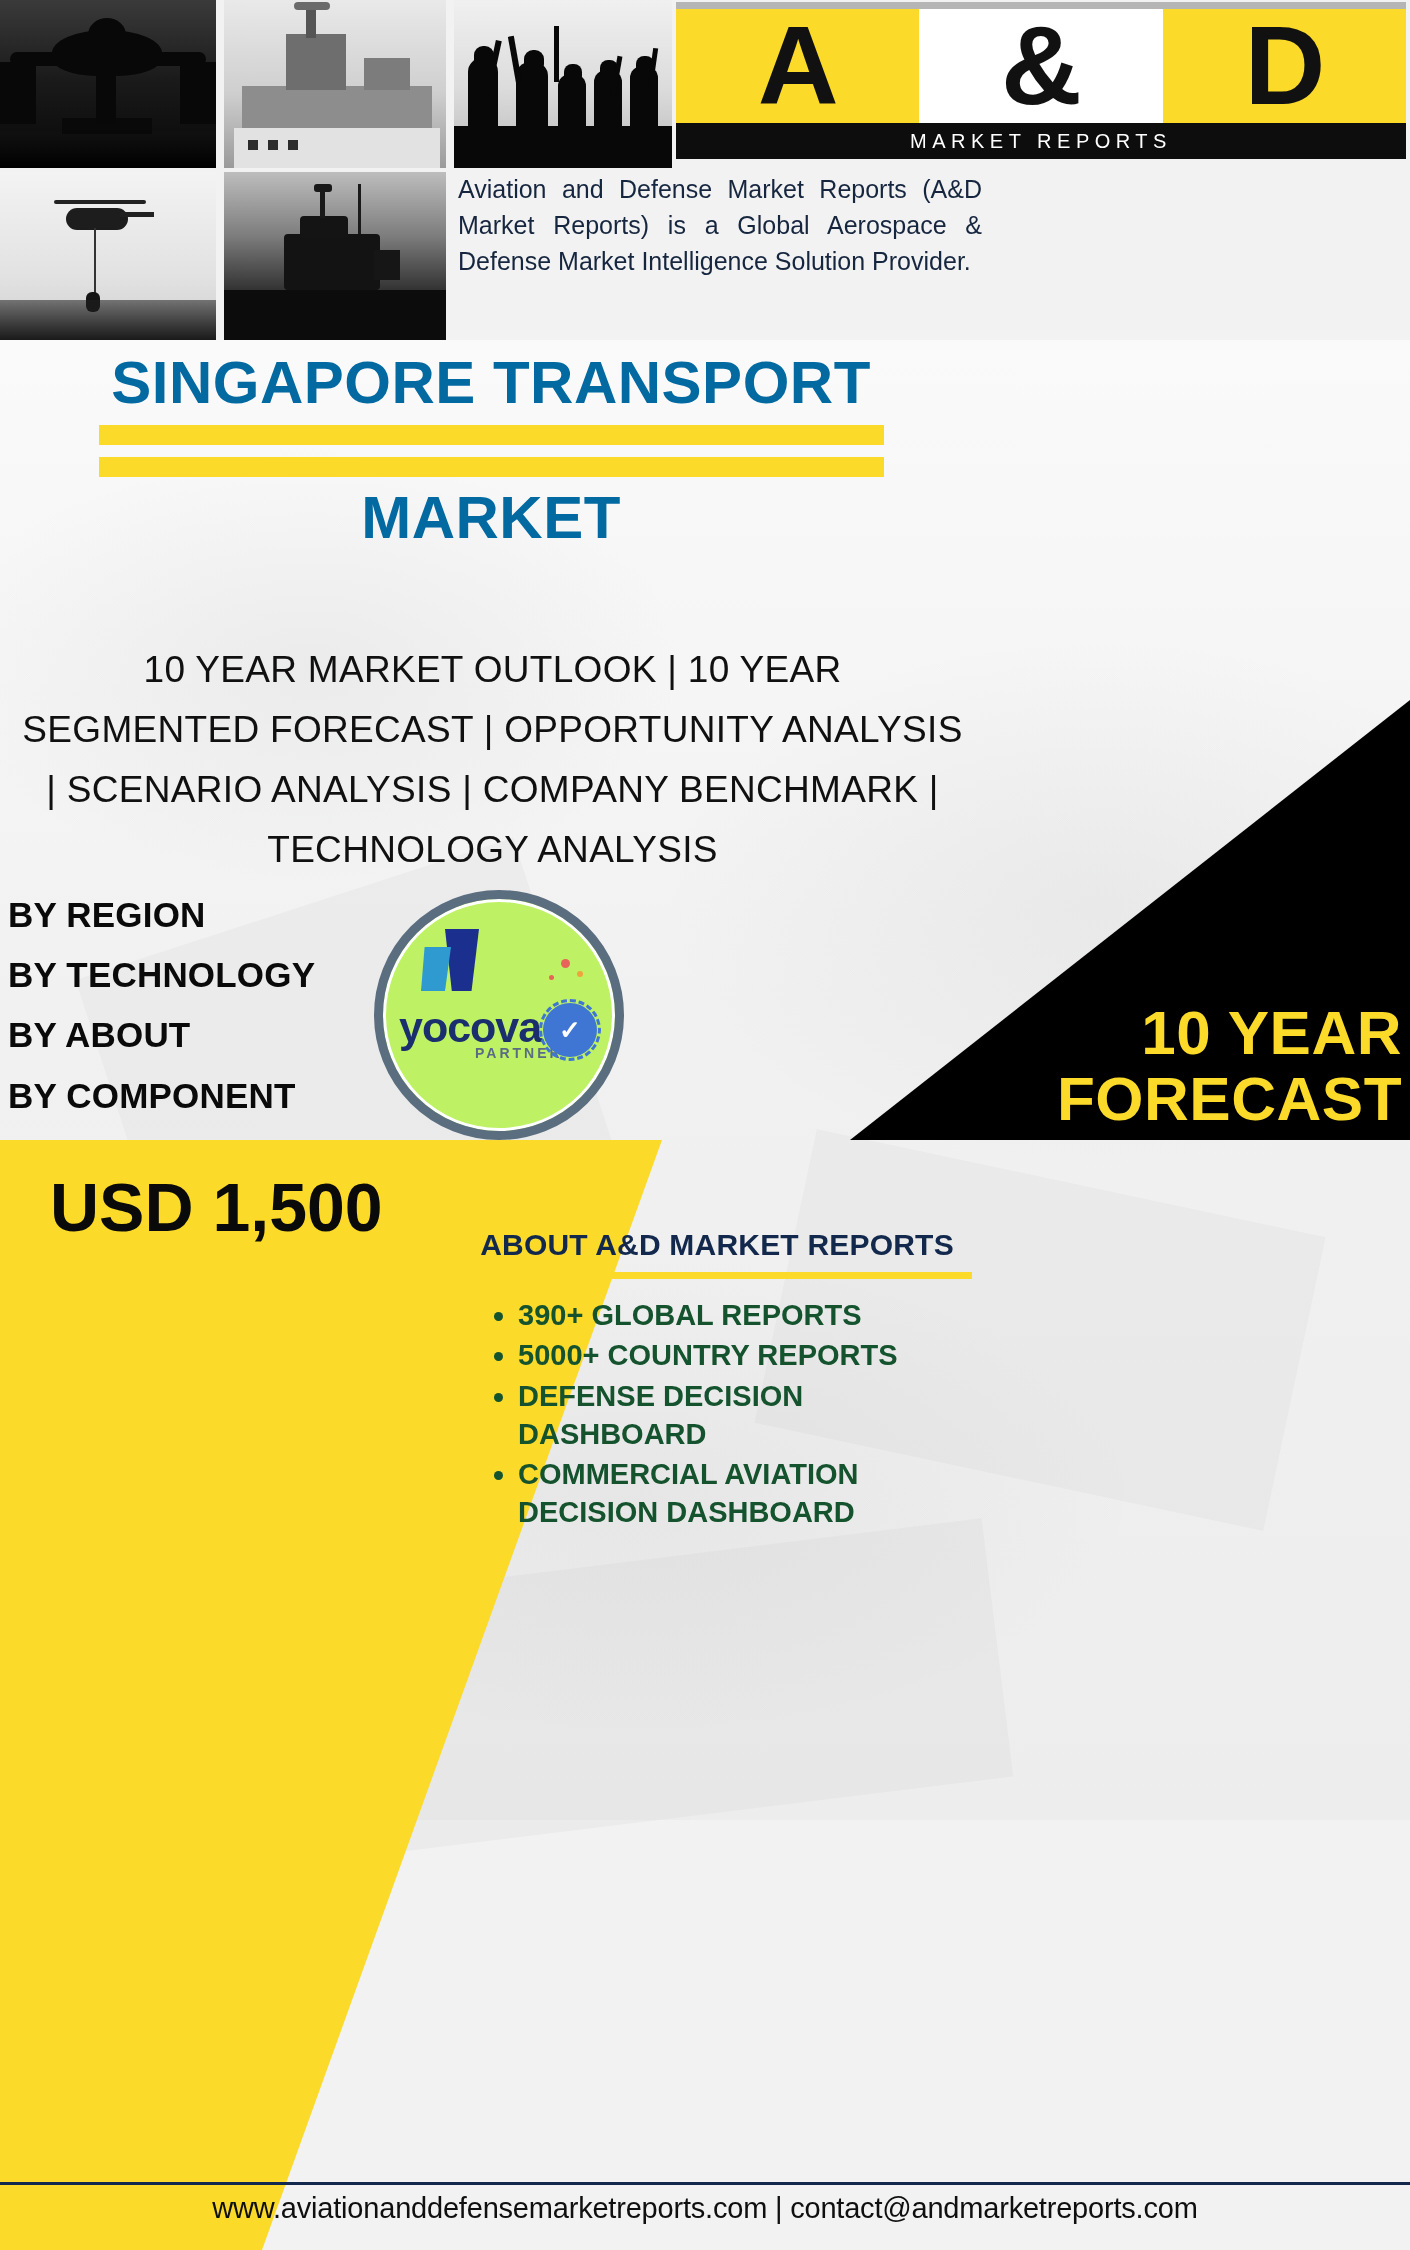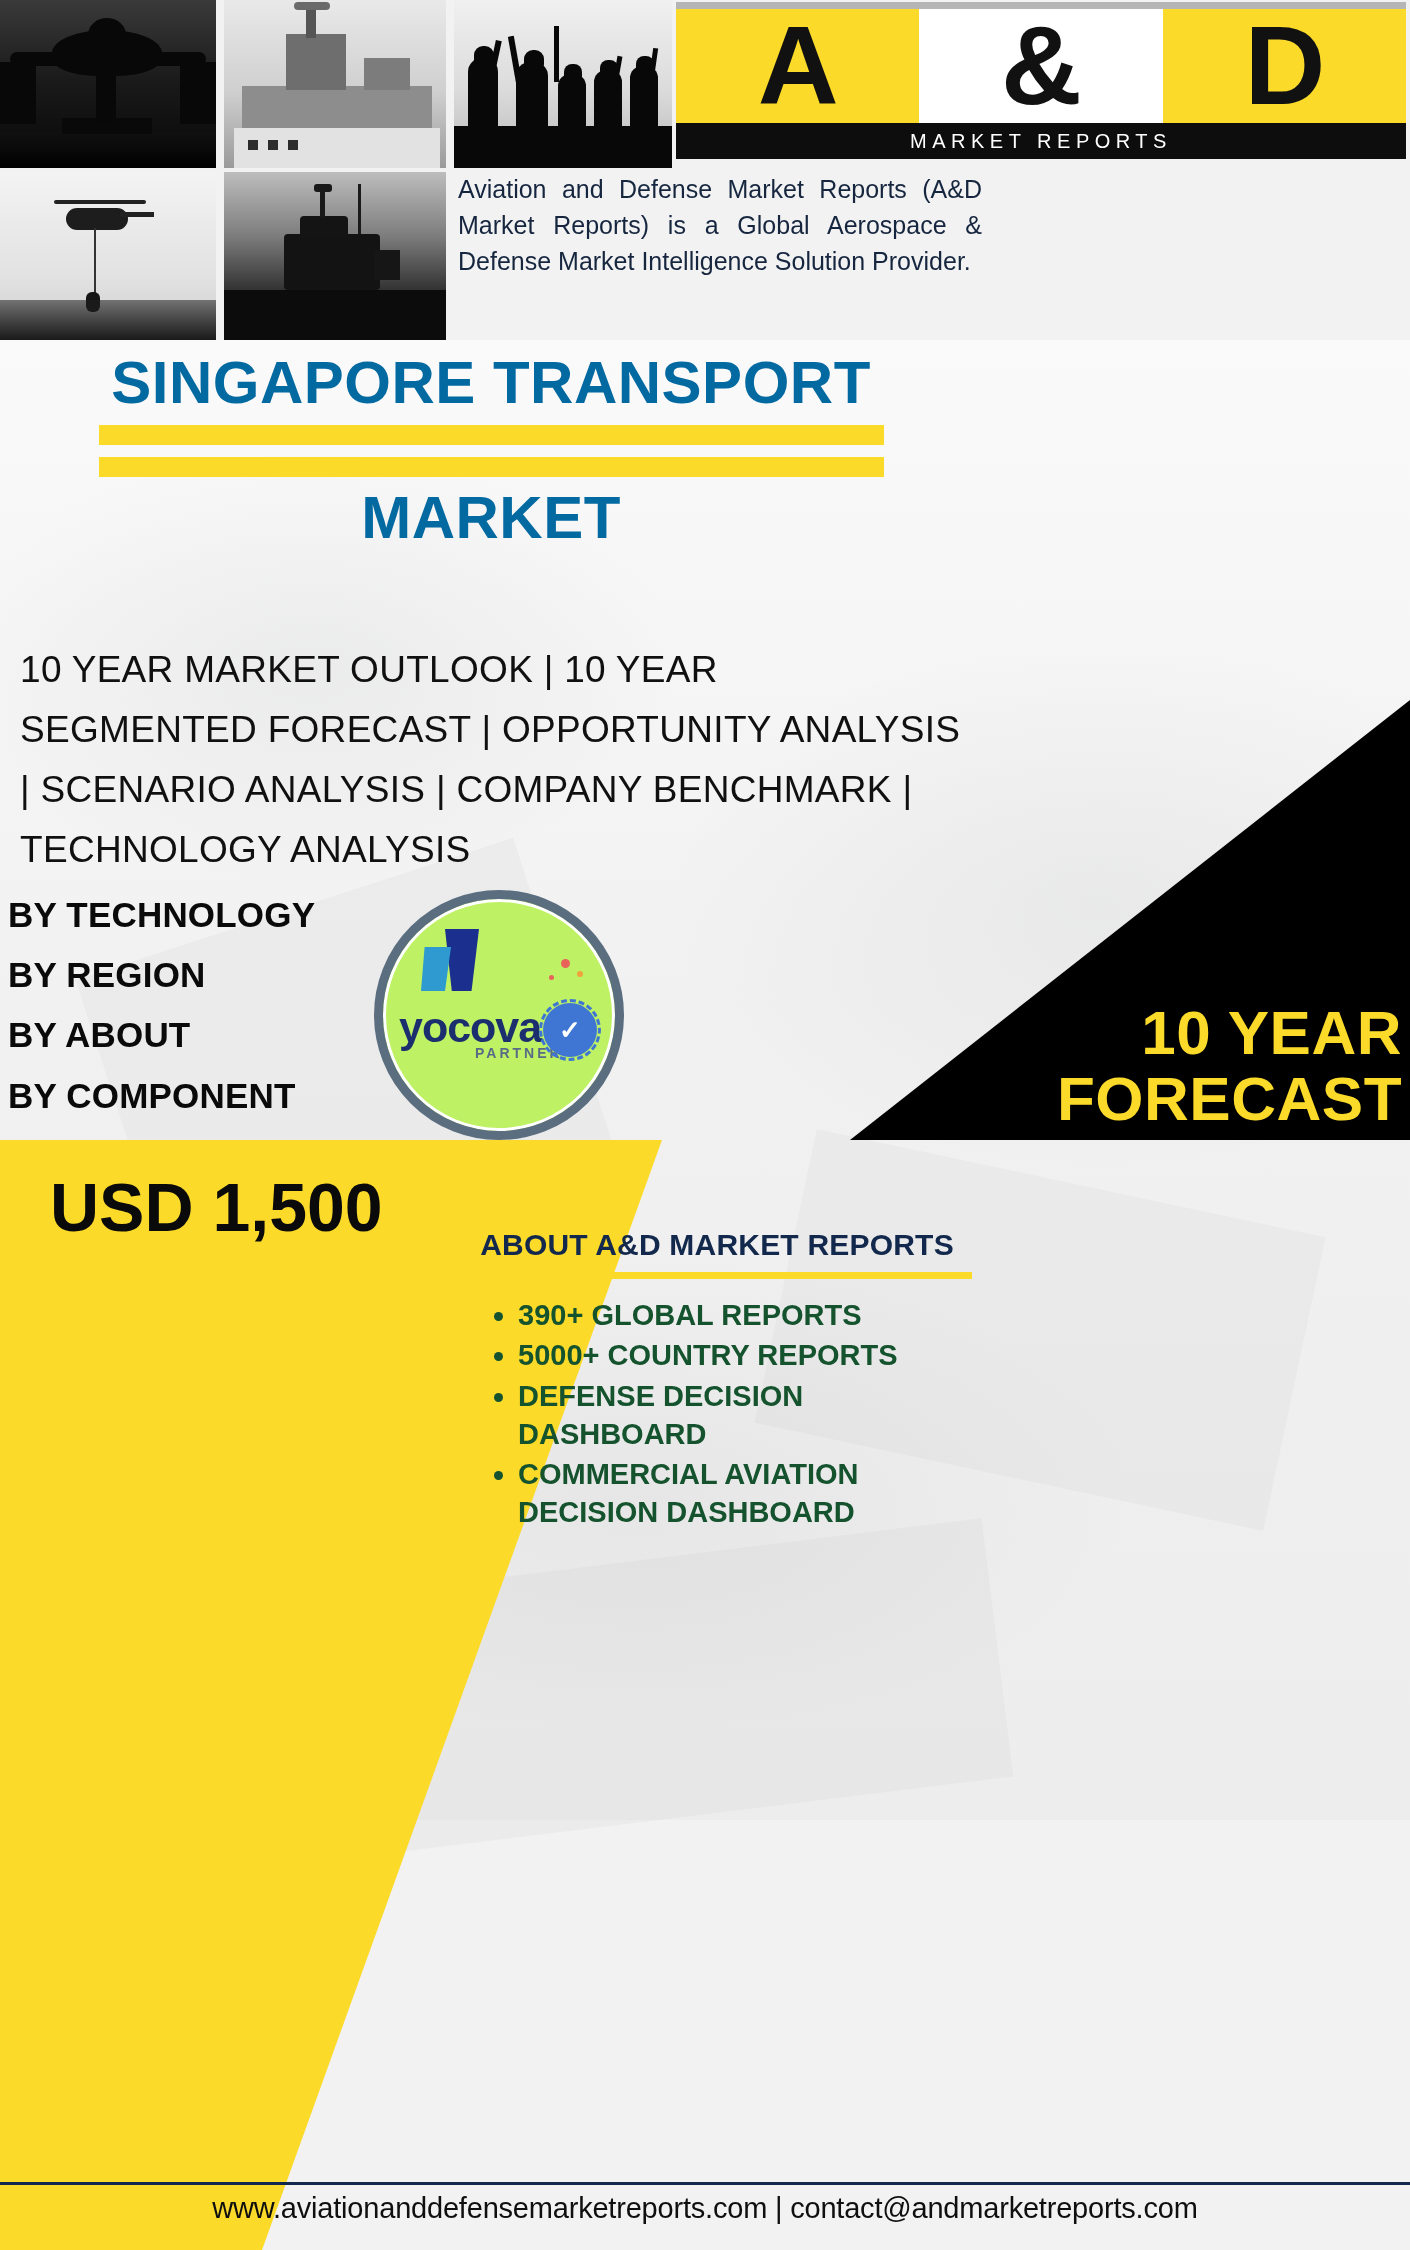--- a/index.html
+++ b/index.html
@@ -66,21 +66,21 @@
 
   
   .title-wrap { position:absolute; left:0; top:352px; width:982px; text-align:center; }
   .t-line { font-size:60px; font-weight:800; letter-spacing:.5px; color:#0369a1;
       line-height:1.02; font-stretch:condensed; white-space:nowrap; }
   .t-rule { height:20px; background:#FBDA2A; margin:12px auto 10px; }
   #rule1 { width:785px; }
   #rule2 { width:785px; }
 
   
-  .subtitle { position:absolute; left:20px; top:640px; width:945px; text-align:left;
+  .subtitle { position:absolute; left:20px; top:640px; width:945px; text-align:center;
       font-size:37px; font-weight:300; color:#101010; line-height:1.62; letter-spacing:.3px; }
 
   
   .blk-tri { position:absolute; right:0; top:700px; width:560px; height:440px;
       background:#000; clip-path:polygon(100% 0, 100% 100%, 0 100%); }
 
   
   .forecast { position:absolute; right:0; top:1000px; width:560px; text-align:right;
       padding-right:8px; color:#FBDA2A; font-weight:800; font-size:62px; line-height:1.06;
       letter-spacing:.5px; }
@@ -242,22 +242,22 @@
 
   <div class="subtitle">10 YEAR MARKET OUTLOOK | 10 YEAR SEGMENTED FORECAST | OPPORTUNITY ANALYSIS | SCENARIO ANALYSIS | COMPANY BENCHMARK | TECHNOLOGY ANALYSIS</div>
 
   <div class="blk-tri"></div>
   <div class="forecast">
     <div>10 YEAR</div>
     <div>FORECAST</div>
   </div>
 
   <div class="bylist">
+    <div>BY REGION</div>
     <div>BY TECHNOLOGY</div>
-    <div>BY REGION</div>
     <div>BY ABOUT</div>
     <div>BY COMPONENT</div>
   </div>
 
   <div class="badge">
     <div class="marks">
       <div class="mk mk1"></div>
       <div class="mk mk2"></div>
     </div>
     <div class="dots">

